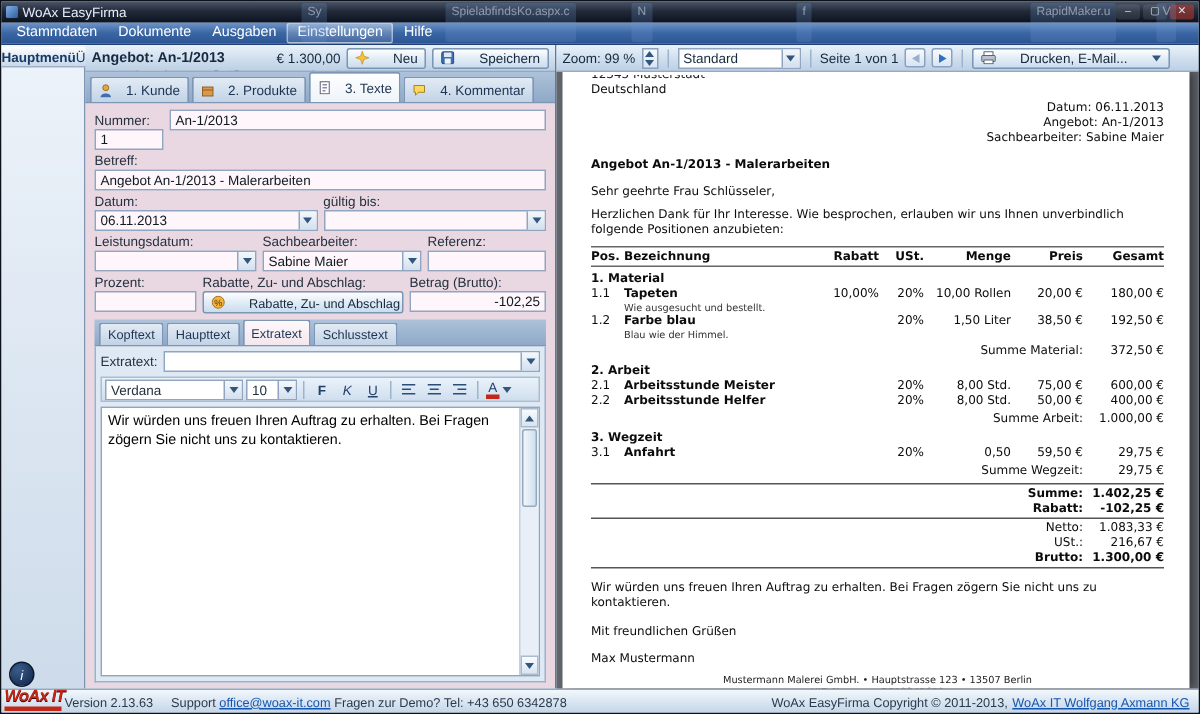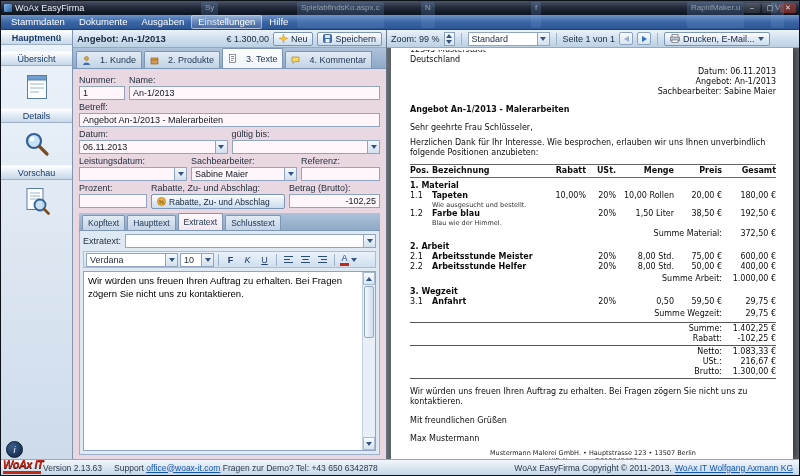--- a/index.html
+++ b/index.html
@@ -17,33 +17,33 @@
 .winbtn.close{background:rgba(190,60,50,.55)}
 
 
 .menubar{height:15px;flex:0 0 auto;background:linear-gradient(180deg,#6e95cb,#3a66a4 50%,#2c5494);display:flex;align-items:center;padding:0 3px;border-bottom:1px solid #1e3f74}
 .menu-item{color:#fff;font-size:9.5px;padding:1px 7px;line-height:12px;white-space:nowrap}
 .menu-item.hl{background:linear-gradient(180deg,rgba(255,255,255,.32),rgba(255,255,255,.10));border:1px solid rgba(255,255,255,.45);border-radius:2px;padding:0 6px}
 
 .main{flex:1;display:flex;min-height:0}
 
 
-.sidebar{width:72px;flex:0 0 auto;background:linear-gradient(180deg,#edf3fa,#cddbea);border-right:1px solid #7e95b2;display:flex;flex-direction:column}
+.sidebar{width:56px;flex:0 0 auto;background:linear-gradient(180deg,#edf3fa,#cddbea);border-right:1px solid #7e95b2;display:flex;flex-direction:row}
 .side-strip{height:15px;flex:0 0 auto;background:linear-gradient(180deg,#ffffff,#dde8f3 55%,#c9d8e9);border-top:1px solid #f4f8fc;border-bottom:1px solid #9db1c9;font-size:9px;color:#173a66;display:flex;align-items:center;justify-content:center;white-space:nowrap}
 .side-strip.header{font-weight:bold}
 .side-gap{height:6px;flex:0 0 auto}
 .side-icon{height:42px;flex:0 0 auto;display:flex;align-items:center;justify-content:center}
 
 
 .form-panel{width:314px;flex:0 0 auto;display:flex;flex-direction:column;border-right:1px solid #6b7888;min-height:0}
 .preview-panel{flex:1;display:flex;flex-direction:column;min-width:0}
 .toolbar{height:18px;flex:0 0 auto;background:linear-gradient(180deg,#eaf2fa,#cfdeee 55%,#bcd0e4);border-bottom:1px solid #93aac4;display:flex;align-items:center;padding:0 4px;gap:4px;font-size:9px;color:#17293f;white-space:nowrap}
 .tb-title{font-weight:bold;font-size:9.5px}
 .tb-amount{margin-left:auto}
-.btn{height:14px;display:inline-flex;align-items:center;gap:3px;padding:0 5px;background:linear-gradient(180deg,#fefefe,#e2ecf6 50%,#cadcee);border:1px solid #7b95b5;border-radius:2px;font-size:9px;color:#14273d;white-space:nowrap}
+.btn{height:14px;display:inline-flex;align-items:center;gap:16px;padding:0 5px;background:linear-gradient(180deg,#fefefe,#e2ecf6 50%,#cadcee);border:1px solid #7b95b5;border-radius:2px;font-size:9px;color:#14273d;white-space:nowrap}
 .vsep{width:1px;height:12px;background:#9db3ca;margin:0 2px;flex:0 0 auto}
 .tri-down{width:0;height:0;border-left:3px solid transparent;border-right:3px solid transparent;border-top:4px solid #33567e}
 .tri-up{width:0;height:0;border-left:3px solid transparent;border-right:3px solid transparent;border-bottom:4px solid #33567e}
 .tri-left{width:0;height:0;border-top:3px solid transparent;border-bottom:3px solid transparent;border-right:5px solid #9ab0c8}
 .tri-right{width:0;height:0;border-top:3px solid transparent;border-bottom:3px solid transparent;border-left:5px solid #2f6fc0}
 .spinner{width:11px;height:14px;display:flex;flex-direction:column;border:1px solid #8ba2bf;background:linear-gradient(180deg,#f6fafd,#d8e4f0)}
 .spinner span{flex:1;display:flex;align-items:center;justify-content:center}
 .navbtn{width:14px;height:13px;display:inline-flex;align-items:center;justify-content:center;border:1px solid #8ba2bf;border-radius:2px;background:linear-gradient(180deg,#f8fbfe,#d8e4f0)}
 
 
@@ -104,21 +104,21 @@
 .c-ges{width:54px;flex:0 0 auto;text-align:right}
 .group-name{font-weight:bold;margin-top:3px}
 .item-name{font-weight:bold}
 .desc-row .desc-text{font-size:6.5px;color:#333;line-height:8px;flex:1}
 .sum-row{margin:2px 0 1px}
 .sum-label{flex:1;text-align:right}
 .totals{margin-top:3px;border-top:1px solid #555;padding-top:1px}
 .trow{display:flex;line-height:10px}
 .trow .tlabel{flex:1;text-align:right}
 .trow .tval{width:54px;flex:0 0 auto;text-align:right}
-.trow.bold{font-weight:normal}
+.trow.bold{font-weight:bold}
 .trow.tsep{border-top:1px solid #555;margin-top:1px;padding-top:1px}
 .trow.tend{border-bottom:1px solid #555;padding-bottom:1px}
 .doc-close{margin-top:8px;line-height:10px}
 .doc-regards{margin-top:9px}
 .doc-sig{margin-top:9px}
 .doc-footer{margin-top:6px;text-align:center;font-size:6.5px;color:#222;line-height:8px}
 
 
 .statusbar{height:16px;flex:0 0 auto;background:linear-gradient(180deg,#f2f7fc,#d6e3f0 60%,#c6d6e7);border-top:1px solid #93a9c2;display:flex;align-items:center;font-size:8.5px;color:#2a3a4c;padding:0 6px 0 42px;gap:12px;white-space:nowrap}
 .sb-link{color:#1556b0;text-decoration:underline}
@@ -265,21 +265,20 @@
       <div class="form-body">
 
         <div class="frow">
           <div class="fcol" style="width:46px">
             <span class="flabel">Nummer:</span>
             <span class="input">
                 <span class="val">1</span>
               </span>
           </div>
           <div class="fcol" style="flex:1">
-            <span class="flabel">Name:</span>
             <span class="input">
                 <span class="val">An-1/2013</span>
               </span>
           </div>
         </div>
 
         <div class="fcol">
           <span class="flabel">Betreff:</span>
           <span class="input">
               <span class="val">Angebot An-1/2013 - Malerarbeiten</span>

